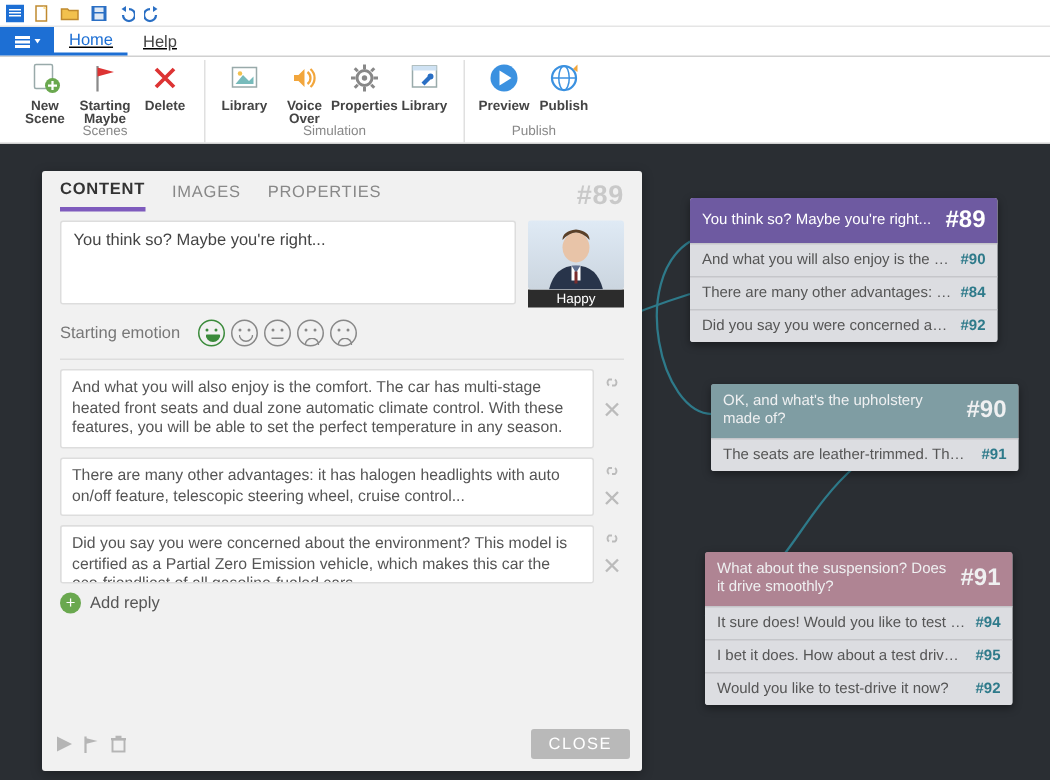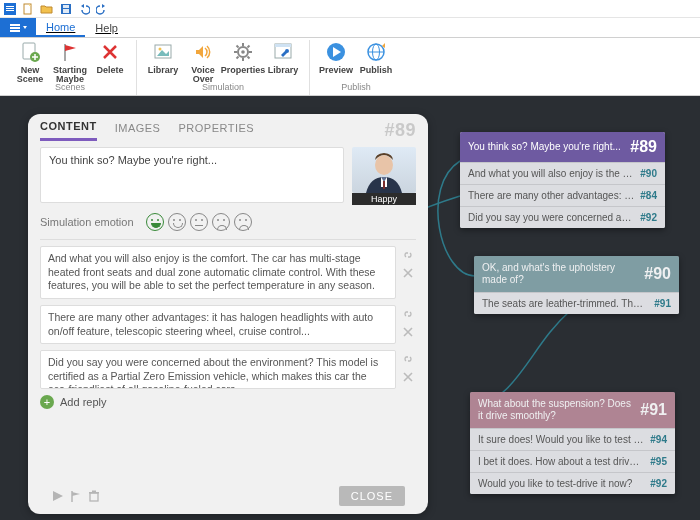--- a/index.html
+++ b/index.html
@@ -18,21 +18,21 @@
   .group { display: flex; flex-direction: column; align-items: center; padding: 0 6px; border-right: 1px solid #e0e0e0; }
   .group:last-child { border-right: none; }
   .grow { display: flex; align-items: flex-start; height: 42px; font-weight: bold; }
   .gbtn { display: flex; flex-direction: column; align-items: center; justify-content: flex-start; width: 40px; font-size: 9px; color: #444; text-align: center; line-height: 1.05; gap: 2px; cursor: default; }
   .gbtn .icon { width: 24px; height: 24px; display:flex; align-items:center; justify-content:center; }
   .glabel { font-size: 9px; color: #888; height: 12px; }
   
   .canvas { position: relative; width: 700px; height: 424px; background: #2a2e33; overflow: hidden; }
   .canvas svg.curves { position: absolute; top:0; left:0; width:700px; height:424px; pointer-events:none; }
   
-  .panel { position: absolute; left: 28px; top: 18px; width: 400px; height: 400px; background: #f1f1f1; border-radius: 12px; box-shadow: 0 2px 8px rgba(0,0,0,.3); display:flex; flex-direction:column; }
+  .panel { position: absolute; left: 28px; top: 18px; width: 400px; height: 400px; background: #f1f1f1; border-radius: 2px; box-shadow: 0 2px 8px rgba(0,0,0,.3); display:flex; flex-direction:column; }
   .panel-tabs { display:flex; align-items:center; padding: 6px 12px 0; gap: 18px; font-size: 11px; color: #888; letter-spacing: .5px; position:relative; }
   .panel-tabs .ptab { padding-bottom: 6px; cursor: default; }
   .panel-tabs .ptab.active { color: #333; font-weight: 600; border-bottom: 3px solid #7e5bbd; }
   .panel-tabs .node-id { margin-left: auto; color: #c9c9c9; font-size: 18px; font-weight: 600; }
   .panel-body { padding: 6px 12px 8px; flex: 1; overflow:auto; }
   .say { display:flex; gap:8px; margin-bottom:8px; }
   .say textarea { flex:1; height:56px; border:1px solid #ddd; border-radius:2px; background:#fff; padding:6px 8px; font-size:11px; color:#444; resize:none; }
   .avatar-wrap { width:64px; display:flex; flex-direction:column; }
   .avatar { width:64px; height:46px; background: linear-gradient(#dfeaf5,#cbd5df); border-radius:2px; position:relative; overflow:hidden; }
   .avatar svg{position:absolute;top:0;left:0}
@@ -52,21 +52,21 @@
   .face.angry::after{border-bottom:none;border-top:1.2px solid #888;border-radius:8px 8px 0 0;top:11px}
   .face.angry::before{top:5px}
   hr.sep { border:none; border-top:1px solid #ddd; margin:2px 0 6px; }
   .section-title { font-size:11px; color:#777; margin:4px 0 6px; }
   .reply { display:flex; align-items:stretch; margin-bottom:6px; gap:4px; }
   .reply textarea { flex:1; border:1px solid #ddd; background:#fff; border-radius:2px; padding:5px 7px; font-size:10.5px; color:#555; resize:none; line-height:1.3; }
   .reply .tools { display:flex; flex-direction:column; gap:4px; align-items:center; justify-content:flex-start; width:16px; padding-top:2px;}
   .tool-icon { width:14px; height:14px; color:#bbb; display:flex;align-items:center;justify-content:center; }
   .addrow { display:flex; align-items:center; gap:6px; margin-top:4px; font-size:11px; color:#555; }
   .plus { width:14px;height:14px;border-radius:50%; background:#6aa84f; color:#fff; display:flex;align-items:center;justify-content:center; font-size:11px; line-height:1;}
-  .panel-footer { display:flex; align-items:center; padding:4px 23px 8px; gap:4px; }
+  .panel-footer { display:flex; align-items:center; padding:4px 8px 8px; gap:4px; }
   .ficon { color:#b5b5b5; display:flex; }
   .closebtn { margin-left:auto; background:#b9b9b9; color:#fff; border:none; font-size:11px; letter-spacing:1px; padding:4px 12px; border-radius:2px; cursor:default;}
   
   .node { position:absolute; width:205px; border-radius:2px; background:#dcdde1; box-shadow:0 2px 6px rgba(0,0,0,.4); font-size:10px; overflow:hidden;}
   .node .head { padding:6px 8px; color:#fff; display:flex; align-items:center; gap:6px;}
   .node .head .title { flex:1; line-height:1.2; }
   .node .head .nid { font-size:16px; font-weight:600; }
   .node.purple .head{background:#6e5aa1}
   .node.teal .head{background:#336872}
   .node.pink .head{background:#8a3b55}
@@ -270,21 +270,21 @@
                 <path d="M14 46 q4 -16 18 -16 q14 0 18 16 z" fill="#28344a"></path>
                 <rect x="29" y="30" width="6" height="10" fill="#fff"></rect>
                 <path d="M29 30 l3 5 l3 -5" fill="#607090"></path>
                 <rect x="31" y="34" width="2" height="8" fill="#7a2d2d"></rect>
               </svg>
           </div>
           <div class="avatar-label">Happy</div>
         </div>
       </div>
       <div class="emotion-row">
-        <span>Simulation emotion</span>
+        <span>Starting emotion</span>
         <div class="faces">
           <div class="face happy"></div>
           <div class="face"></div>
           <div class="face flat"></div>
           <div class="face sad"></div>
           <div class="face angry"></div>
         </div>
       </div>
       <hr class="sep">
       <div id="replies">
@@ -384,21 +384,21 @@
       <div class="node teal faded" style="left:474px;top:160px">
        <div class="head">
           <span class="title">OK, and what's the upholstery made of?</span>
           <span class="nid">#90</span>
         </div>
        <div class="row">
           <span>The seats are leather-trimmed. That m...</span>
           <span class="rid">#91</span>
         </div>
      </div>
-      <div class="node pink faded" style="left:470px;top:296px">
+      <div class="node pink faded" style="left:470px;top:272px">
        <div class="head">
           <span class="title">What about the suspension? Does it drive smoothly?</span>
           <span class="nid">#91</span>
         </div>
        <div class="row">
           <span>It sure does! Would you like to test it o...</span>
           <span class="rid">#94</span>
         </div>
         <div class="row">
           <span>I bet it does. How about a test drive ri...</span>

